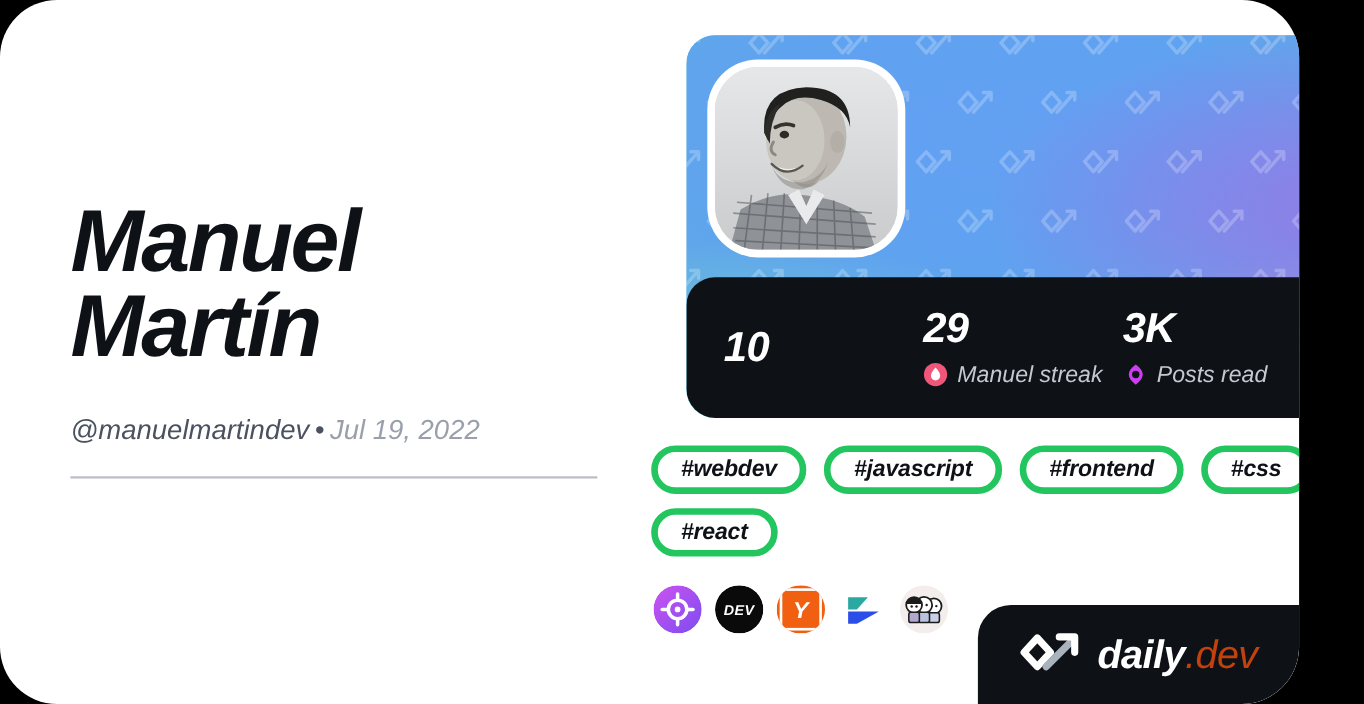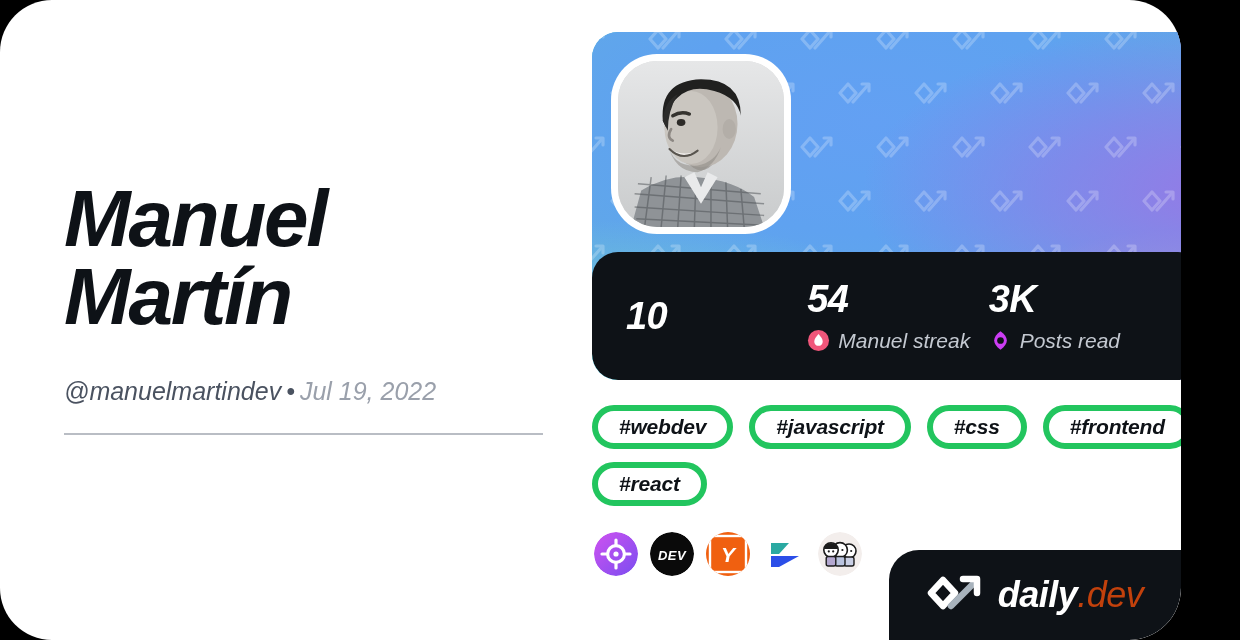--- a/index.html
+++ b/index.html
@@ -57,20 +57,21 @@
     left: 592px; top: 32px;
     width: 616px;
   }
 
   
   #profile-panel {
     position: relative;
     width: 612px; height: 348px;
     border-radius: 26px;
     overflow: hidden;
+    margin-left: 32px;
   }
   #cover {
     position: absolute; inset: 0;
     background:
       radial-gradient(115% 95% at 104% 46%, rgba(150,120,230,0.98) 0%, rgba(150,120,230,0.55) 26%, rgba(150,120,230,0) 52%),
       radial-gradient(58% 46% at 98% 86%, rgba(238,170,190,0.75) 0%, rgba(238,170,190,0) 64%),
       radial-gradient(78% 58% at 6% 96%, rgba(126,226,196,0.95) 0%, rgba(126,226,196,0.25) 48%, rgba(126,226,196,0) 72%),
       radial-gradient(90% 80% at 46% 26%, #63a0f3 0%, #5fa2f0 40%, #60a8e8 70%),
       linear-gradient(125deg, #3fb4d6 0%, #4f9de8 42%, #6f8fe8 70%, #8a7fe0 100%);
   }
@@ -579,21 +580,21 @@
         </div>
       </div>
 
       <div id="stats-bar">
 
         <div class="stat">
           <div class="stat-value">10</div>
         </div>
 
         <div class="stat">
-          <div class="stat-value">54</div>
+          <div class="stat-value">29</div>
           <div class="stat-label-row">
             <span class="stat-icon">
               <svg viewBox="0 0 24 24" width="23" height="23">
                 <circle cx="12" cy="12" r="11" fill="#f0567a"></circle>
                 <path d="M12 5.2 C9.2 8.4 7.6 10.6 7.6 13.2 A4.4 4.4 0 0 0 16.4 13.2 C16.4 10.6 14.8 8.4 12 5.2 Z" fill="#ffffff"></path>
               </svg>
             </span>
             <span class="stat-label">Manuel streak</span>
           </div>
         </div>
@@ -610,22 +611,22 @@
             <span class="stat-label">Posts read</span>
           </div>
         </div>
 
       </div>
     </div>
 
     <div id="tags">
       <div class="tag">#webdev</div>
       <div class="tag">#javascript</div>
+      <div class="tag">#frontend</div>
       <div class="tag">#css</div>
-      <div class="tag">#frontend</div>
       <div class="tag">#react</div>
     </div>
 
     <div id="sources">
 
       <span class="source-icon">
         <svg viewBox="0 0 44 44" width="44" height="44">
           <defs>
             <linearGradient id="tgtGrad" x1="0" y1="0" x2="1" y2="1">
               <stop offset="0%" stop-color="#cf52f0"></stop>

